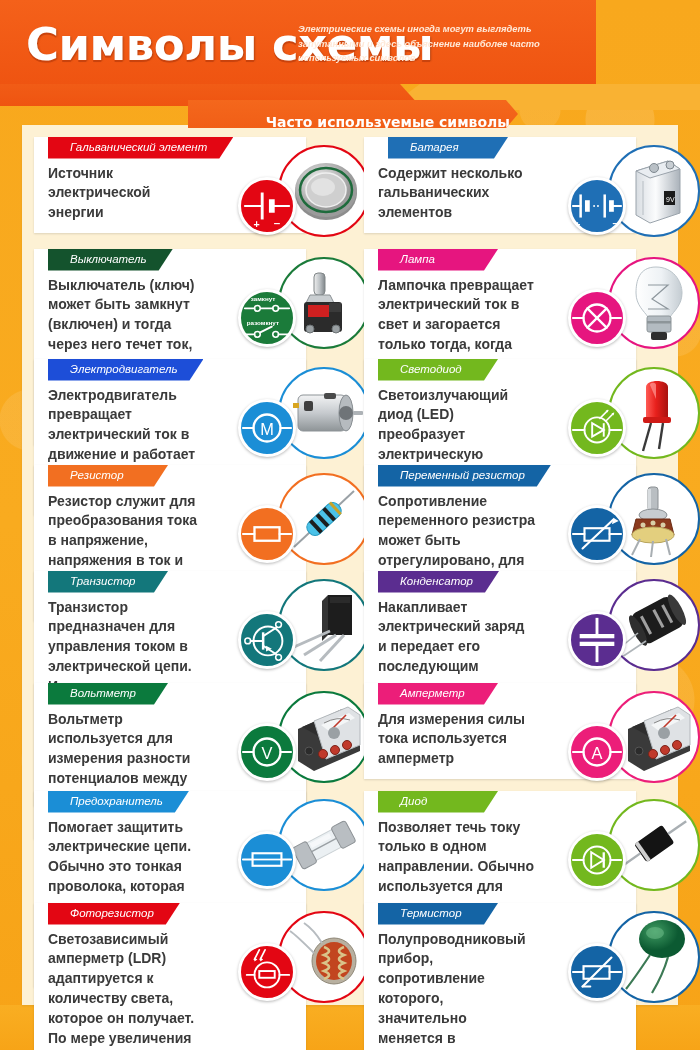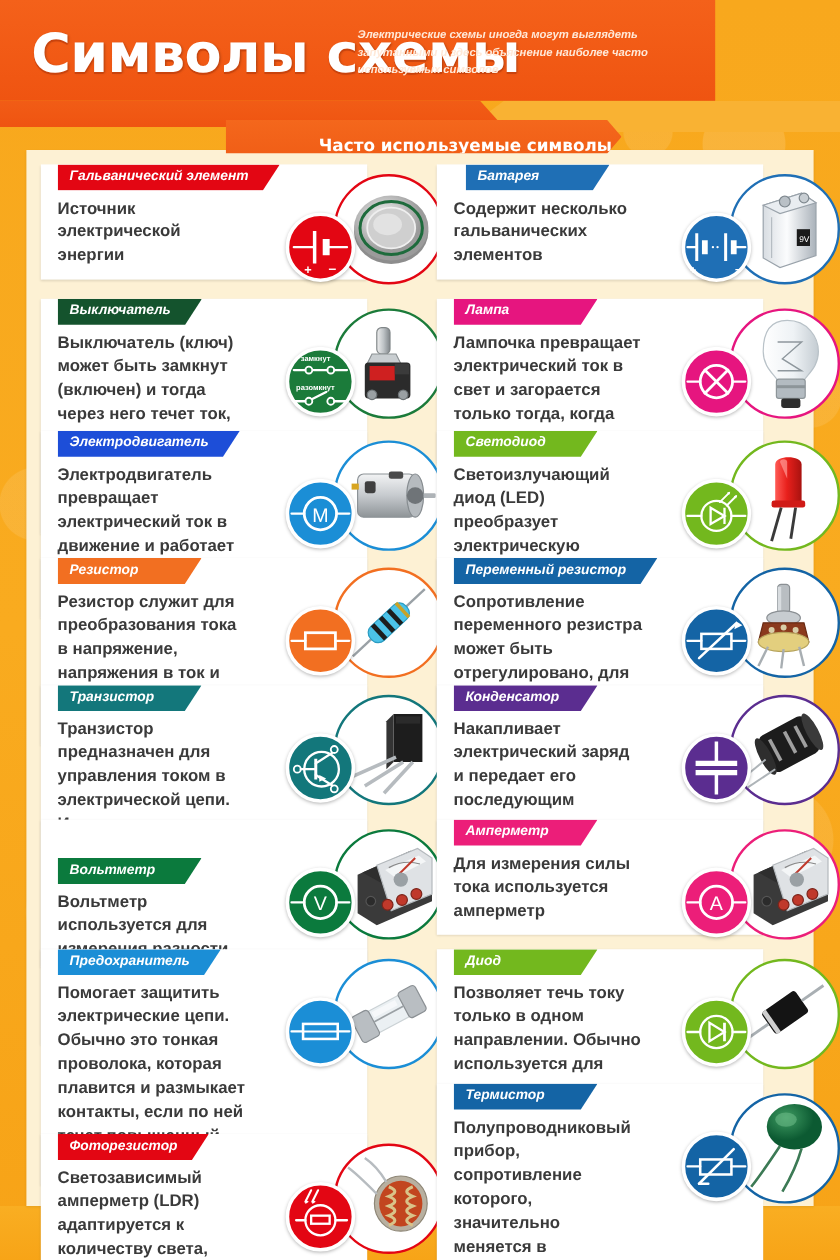--- a/index.html
+++ b/index.html
@@ -89,23 +89,23 @@
     position:relative;
     background:#ffffff;
     width:272px;
     min-height:80px;
     box-shadow:0 1px 2px rgba(0,0,0,.13);
   }
   .cardHead{
     position:relative; display:inline-block;
     min-width:120px; max-width:190px;
     margin-left:14px;
-    padding:4px 26px 4px 10px;
+    padding:4px 26px 4px 22px;
     color:#fff;
-    font-style:italic; font-weight:bold;
+    font-style:italic; font-weight:normal;
     font-size:11.5px; line-height:1.18;
     clip-path:polygon(0 0,100% 0,calc(100% - 14px) 100%,0 100%);
   }
   .cardBody{
     padding:5px 14px 10px 14px;
     width:185px;
     color:#3a3a3a;
     font-size:14px; line-height:1.42;
     font-weight:bold;
   }
@@ -440,21 +440,21 @@
       <div class="symbol" style="background: rgb(91, 45, 144);">
         <svg width="54" height="54" viewBox="0 0 54 54">
           <line x1="27" y1="4" x2="27" y2="22" stroke="#fff" stroke-width="3"></line>
           <line x1="9" y1="23" x2="45" y2="23" stroke="#fff" stroke-width="4.5"></line>
           <line x1="9" y1="31" x2="45" y2="31" stroke="#fff" stroke-width="4.5"></line>
           <line x1="27" y1="32" x2="27" y2="50" stroke="#fff" stroke-width="3"></line>
         </svg>
       </div>
     </div>
     <div class="cell" style="height: 108px;">
-      <div class="card"><div class="cardHead" style="background: rgb(11, 122, 61); margin-top: 32px;">Вольтметр</div><div class="cardBody">Вольтметр используется для измерения разности потенциалов между двумя точками в электрической цепи</div></div>
+      <div class="card"><div class="cardHead" style="background: rgb(11, 122, 61);">Вольтметр</div><div class="cardBody">Вольтметр используется для измерения разности потенциалов между двумя точками в электрической цепи</div></div>
       <div class="photo" style="border-color: rgb(11, 122, 61);">
         <svg width="88" height="88" viewBox="0 0 88 88">
           <path d="M18 36 L62 16 L80 26 L80 58 L34 78 L18 68 z" fill="#3a3a3a"></path>
         <path d="M22 34 L62 17 L76 26 L40 44 z" fill="#2e2e2e"></path>
         <path d="M34 28 L68 14 L80 22 L80 52 L46 66 z" fill="#dfe2e5" stroke="#b4b9bd"></path>
         <path d="M41 32 L69 20 L75 25 L49 38 z" fill="#f4f6f7"></path>
         <path d="M44 30 q13 -7 26 -3" fill="none" stroke="#888" stroke-width="1"></path>
         <line x1="66" y1="22" x2="52" y2="36" stroke="#c0392b" stroke-width="1.6"></line>
         <circle cx="54" cy="40" r="6" fill="#9aa0a4"></circle>
         <circle cx="43" cy="61" r="4.5" fill="#c0392b" stroke="#7b241a"></circle>
@@ -535,21 +535,21 @@
       <div class="symbol" style="background: rgb(115, 184, 30);">
         <svg width="54" height="54" viewBox="0 0 54 54">
           <circle cx="27" cy="27" r="14" fill="none" stroke="#fff" stroke-width="2"></circle>
           <path d="M21 19 L21 35 L34 27 z" fill="none" stroke="#fff" stroke-width="2"></path>
           <line x1="34" y1="19" x2="34" y2="35" stroke="#fff" stroke-width="2.4"></line>
           <line x1="2" y1="27" x2="13" y2="27" stroke="#fff" stroke-width="2" stroke-linecap="round"></line>
           <line x1="41" y1="27" x2="52" y2="27" stroke="#fff" stroke-width="2" stroke-linecap="round"></line>
         </svg>
       </div>
     </div>
-    <div class="cell" style="height: 104px; margin-top: 42px;">
+    <div class="cell" style="height: 104px;">
       <div class="card"><div class="cardHead" style="background: rgb(227, 6, 19);">Фоторезистор</div><div class="cardBody">Светозависимый амперметр (LDR) адаптируется к количеству света, которое он получает. По мере увеличения интенсивности света сопротивление уменьшается</div></div>
       <div class="photo" style="border-color: rgb(227, 6, 19);">
         <svg width="88" height="88" viewBox="0 0 88 88">
           <ellipse cx="54" cy="48" rx="22" ry="23" fill="#b8b0a0" stroke="#8e8777"></ellipse>
         <ellipse cx="54" cy="48" rx="18" ry="19" fill="#c2451f"></ellipse>
         <path d="M44 34 q10 4 0 8 q10 4 0 8 q10 4 0 8 q10 4 0 8" fill="none" stroke="#d9c389" stroke-width="2.6"></path>
         <path d="M64 34 q-10 4 0 8 q-10 4 0 8 q-10 4 0 8 q-10 4 0 8" fill="none" stroke="#d9c389" stroke-width="2.6"></path>
         <path d="M34 40 C22 28 16 22 10 18" fill="none" stroke="#b7bcc0" stroke-width="2"></path>
         <path d="M42 30 C36 20 30 14 24 10" fill="none" stroke="#b7bcc0" stroke-width="2"></path>
         </svg>

